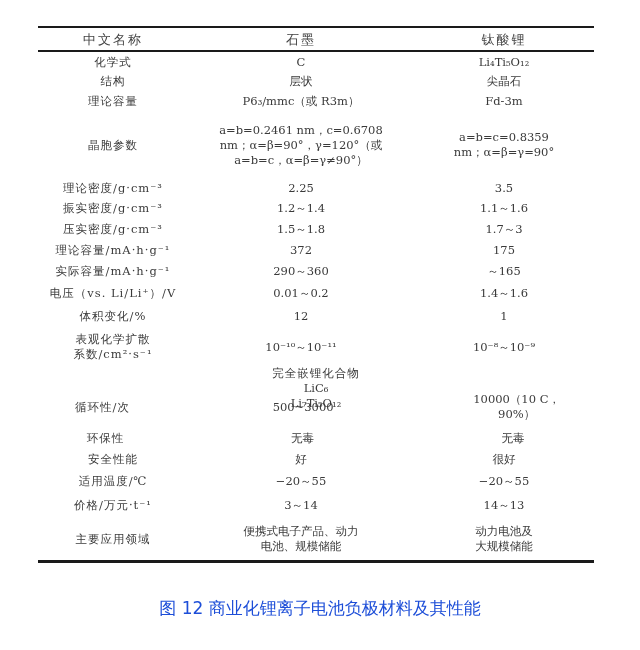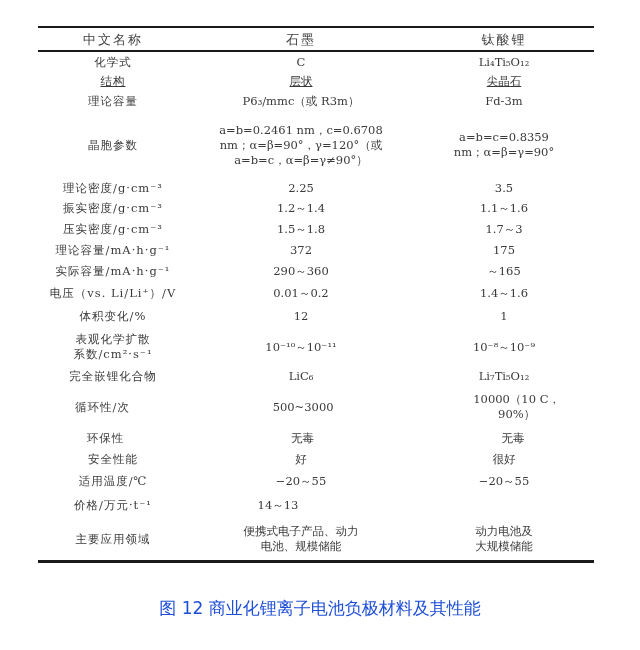--- a/index.html
+++ b/index.html
@@ -45,21 +45,21 @@
     <div class="cell c2">石墨</div>
     <div class="cell c3">钛酸锂</div>
   </div>
   <div class="rule"></div>
   <div id="table-body">
       <div class="row" style="height: 20px;">
         <div class="cell c1">化学式</div>
         <div class="cell c2">C</div>
         <div class="cell c3">Li₄Ti₅O₁₂</div>
       </div>
-      <div class="row" style="height: 19px; text-decoration: underline;">
+      <div class="row" style="height: 19px;">
         <div class="cell c1">结构</div>
         <div class="cell c2">层状</div>
         <div class="cell c3">尖晶石</div>
       </div>
       <div class="row" style="height: 21px;">
         <div class="cell c1">理论容量</div>
         <div class="cell c2">P6₃/mmc（或 R3m）</div>
         <div class="cell c3">Fd-3m</div>
       </div>
       <div class="row" style="height: 66px;">
@@ -104,21 +104,21 @@
         <div class="cell c1">体积变化/%</div>
         <div class="cell c2">12</div>
         <div class="cell c3">1</div>
       </div>
       <div class="row" style="height: 38px;">
         <div class="cell c1">表观化学扩散
 系数/cm²·s⁻¹</div>
         <div class="cell c2">10⁻¹⁰～10⁻¹¹</div>
         <div class="cell c3">10⁻⁸～10⁻⁹</div>
       </div>
-      <div class="row" style="height: 20px;">
+      <div class="row" style="height: 20px; flex-direction: column;">
         <div class="cell c1">完全嵌锂化合物</div>
         <div class="cell c2">LiC₆</div>
         <div class="cell c3">Li₇Ti₅O₁₂</div>
       </div>
       <div class="row" style="height: 42px; gap: 39px;">
         <div class="cell c1">循环性/次</div>
         <div class="cell c2">500~3000</div>
         <div class="cell c3">10000（10 C，
 90%）</div>
       </div>
@@ -132,20 +132,21 @@
         <div class="cell c2">好</div>
         <div class="cell c3">很好</div>
       </div>
       <div class="row" style="height: 23px;">
         <div class="cell c1">适用温度/℃</div>
         <div class="cell c2">−20～55</div>
         <div class="cell c3">−20～55</div>
       </div>
       <div class="row" style="height: 25px;">
         <div class="cell c1">价格/万元·t⁻¹</div>
+        <div class="cell c2">3～14</div>
         <div class="cell c3">14～13</div>
       </div>
       <div class="row" style="height: 42px;">
         <div class="cell c1">主要应用领域</div>
         <div class="cell c2">便携式电子产品、动力
 电池、规模储能</div>
         <div class="cell c3">动力电池及
 大规模储能</div>
       </div>
     </div>

